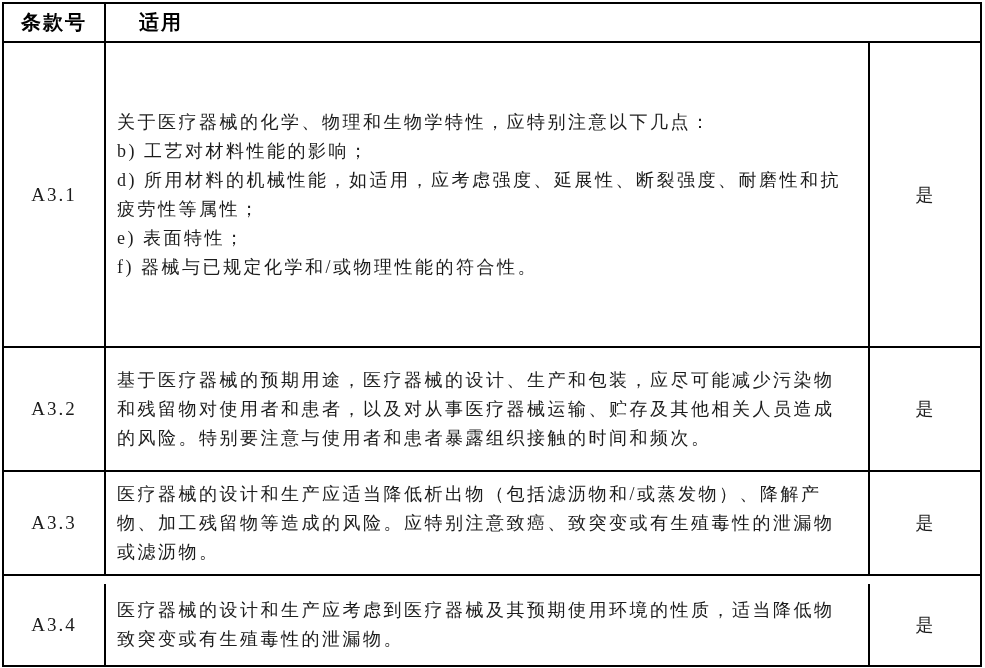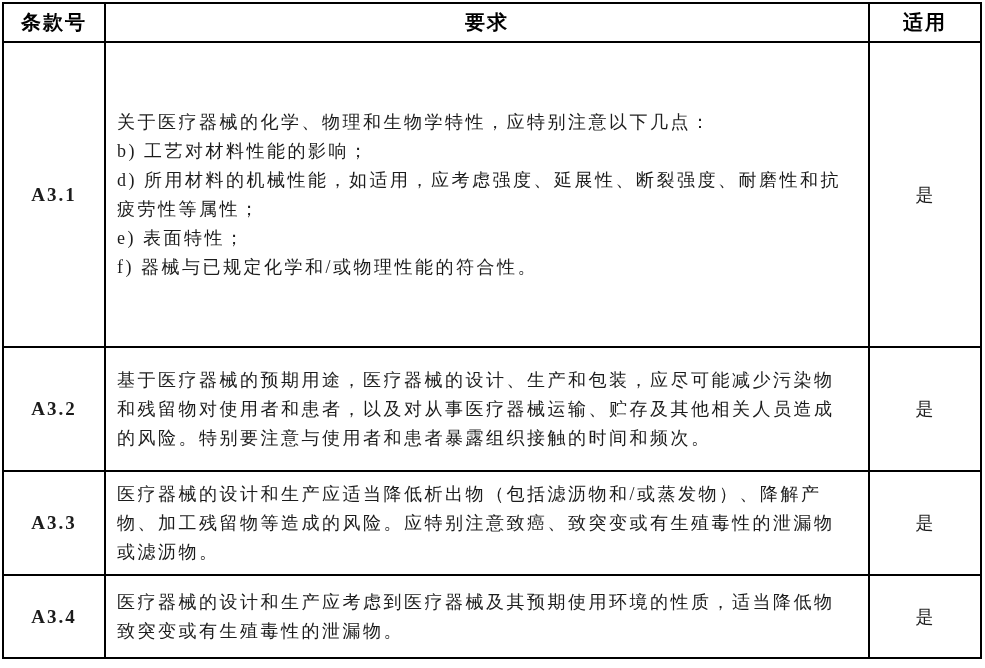--- a/index.html
+++ b/index.html
@@ -18,21 +18,21 @@
     box-sizing: border-box;
     width: 980px;
     margin: 2px 0 0 2px;
     border: 2px solid #000;
     background: #fff;
   }
   .row {
     display: flex;
     border-bottom: 2px solid #000;
   }
-  .row:last-child { border-bottom: none; }
+  .row:last-child { border-bottom: none; margin-top: 8px; }
   .cell {
     box-sizing: border-box;
     border-right: 2px solid #000;
     overflow: hidden;
   }
   .cell:last-child { border-right: none; }
   .col-clause { width: 102px; display: flex; align-items: center; justify-content: center; }
   .col-req    { flex: 1; }
   .col-appl   { width: 110px; display: flex; align-items: center; justify-content: center; }
 
@@ -49,21 +49,20 @@
 
   .row-a31 { height: 303px; }
   .row-a32 { height: 122px; }
   .row-a33 { height: 102px; }
   .row-a34 { height: 81px; }
 
   .clause-cell {
     font-size: 19px;
     letter-spacing: 2px;
     color: #1c1c1c;
-    font-weight: bold;
   }
   .req-cell {
     display: flex;
     flex-direction: column;
     justify-content: center;
     padding: 0 8px 0 11px;
   }
   .req-line {
     font-size: 18px;
     line-height: 29px;
@@ -76,21 +75,20 @@
     color: #1c1c1c;
   }
 </style>
 </head>
 <body>
 
 <div class="doc-table">
 
   <div class="row header-row">
     <div class="cell col-clause header-cell">条款号</div>
-    <div class="cell col-req header-cell">要求</div>
     <div class="cell col-appl header-cell">适用</div>
   </div>
 
   <div class="row row-a31">
     <div class="cell col-clause clause-cell">A3.1</div>
     <div class="cell col-req req-cell">
       <div class="req-line">关于医疗器械的化学、物理和生物学特性，应特别注意以下几点：</div>
       <div class="req-line">b) 工艺对材料性能的影响；</div>
       <div class="req-line">d) 所用材料的机械性能，如适用，应考虑强度、延展性、断裂强度、耐磨性和抗</div>
       <div class="req-line">疲劳性等属性；</div>

